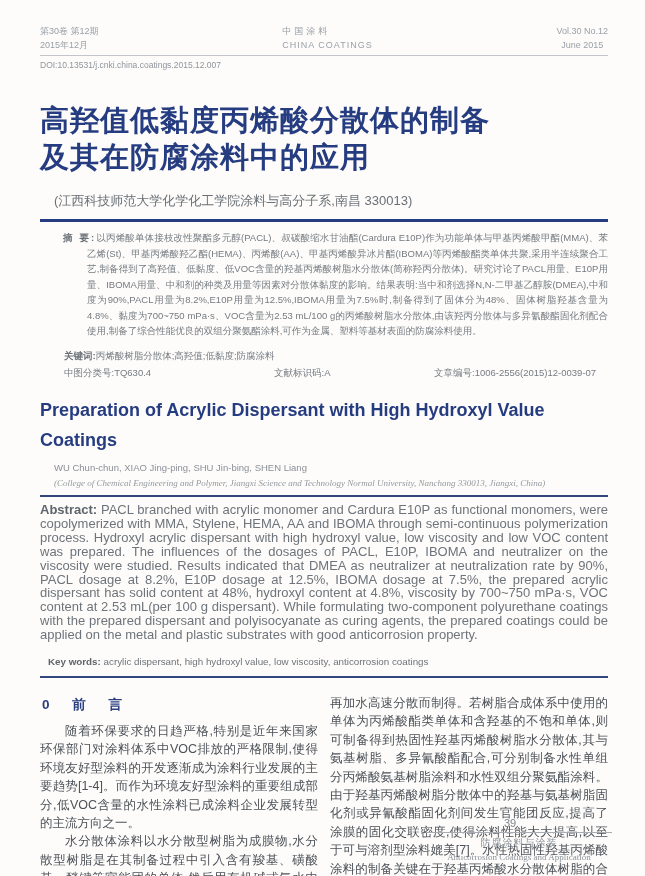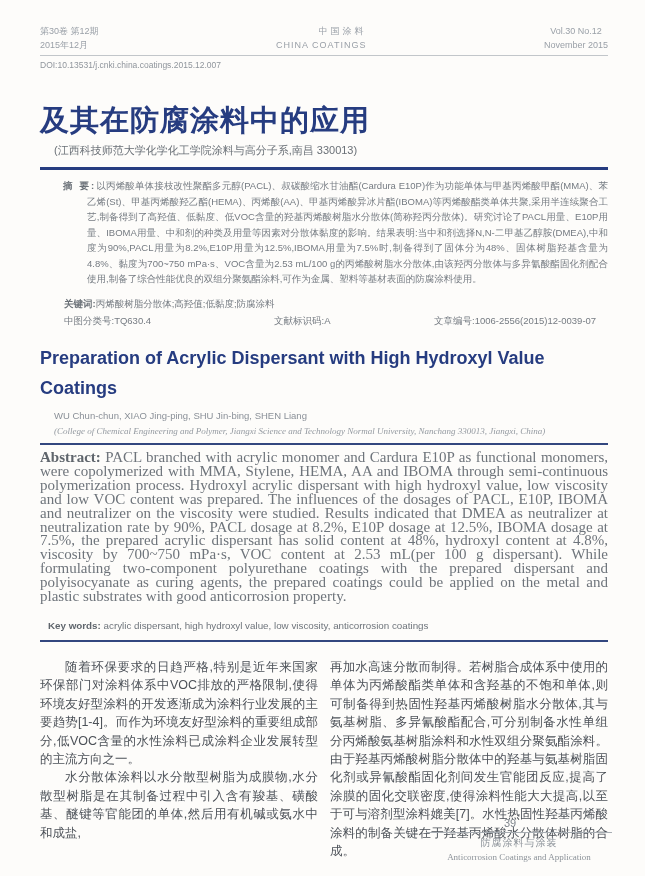--- a/index.html
+++ b/index.html
@@ -18,33 +18,33 @@
   }
   
   .jheader{
     display:flex;justify-content:space-between;align-items:flex-end;
     font-size:9px;line-height:14px;color:#9aa0a8;
     border-bottom:1px solid #c2c6ca;
     padding-bottom:3px;
   }
   .jheader .cell{white-space:nowrap;}
   .jheader .left{text-align:left;}
-  .jheader .center{text-align:right;letter-spacing:3px;}
+  .jheader .center{text-align:left;letter-spacing:3px;}
   .jheader .center .en{letter-spacing:1px;}
   .jheader .right{text-align:center;}
   .doi{font-size:8.5px;color:#8f959c;margin-top:4px;}
   
   .title-cn{
     margin-top:32px;
     font-size:29px;line-height:37px;font-weight:bold;
     color:#263c80;letter-spacing:1px;
   }
   .authors-cn{margin-top:13px;font-size:10.5px;color:#5a5f66;}
   .authors-cn .marker{color:#8a9098;margin-right:6px;}
-  .affil-cn{margin-top:4px;font-size:11px;color:#6a7077;padding-left:14px;}
+  .affil-cn{margin-top:16px;font-size:13px;color:#6a7077;padding-left:14px;}
   .rule-thick{margin-top:9px;height:3px;background:#263c80;}
   
   .abs-cn{
     margin-top:8px;
     font-size:9.5px;line-height:15.5px;color:#757b82;
     text-align:justify;
     padding-left:47px;text-indent:-24px;
   }
   .abs-cn .lab{font-weight:bold;color:#6b7178;letter-spacing:2px;}
   .kw-cn{
@@ -66,23 +66,22 @@
   }
   .authors-en{margin-top:7px;font-size:9.5px;color:#8a9098;padding-left:14px;}
   .affil-en{
     margin-top:5px;font-size:9px;color:#949aa1;padding-left:14px;
     font-family:"Liberation Serif","DejaVu Serif",serif;font-style:italic;
   }
   .rule-thin{margin-top:7px;height:2px;background:#33477f;}
   
   .abs-en{
     margin-top:6px;
-    font-size:15px;line-height:13.9px;color:#6e747b;
+    font-size:13px;line-height:13.9px;color:#6e747b;
     text-align:justify;
-    font-family:Liberation Serif, serif;
   }
   .abs-en .lab{font-weight:bold;color:#5f656c;}
   .kw-en{font-size:9.8px;line-height:13.9px;color:#6e747b;margin-left:8px;}
   .kw-en .lab{font-weight:bold;color:#5f656c;}
   
   .columns{display:flex;gap:12px;margin-top:16px;}
   .col{flex:1;min-width:0;}
   .sec-head{
     font-size:13.5px;font-weight:bold;color:#2a3e80;
     word-spacing:9px;letter-spacing:5px;
@@ -112,26 +111,27 @@
     <div class="cell left">
       <div>第30卷 第12期</div>
       <div>2015年12月</div>
     </div>
     <div class="cell center">
       <div>中国涂料</div>
       <div class="en">CHINA COATINGS</div>
     </div>
     <div class="cell right">
       <div>Vol.30 No.12</div>
-      <div>November 2015</div>
+      <div>June 2015</div>
     </div>
   </div>
   <div class="doi">DOI:10.13531/j.cnki.china.coatings.2015.12.007</div>
 
   <div class="title-cn">
+    <div>高羟值低黏度丙烯酸分散体的制备</div>
     <div>及其在防腐涂料中的应用</div>
   </div>
 
   <div class="affil-cn">(江西科技师范大学化学化工学院涂料与高分子系,南昌 330013)</div>
 
   <div class="rule-thick"></div>
 
   <p class="abs-cn">
     <span class="lab">摘 要:</span><span>以丙烯酸单体接枝改性聚酯多元醇(PACL)、叔碳酸缩水甘油酯(Cardura E10P)作为功能单体与甲基丙烯酸甲酯(MMA)、苯乙烯(St)、甲基丙烯酸羟乙酯(HEMA)、丙烯酸(AA)、甲基丙烯酸异冰片酯(IBOMA)等丙烯酸酯类单体共聚,采用半连续聚合工艺,制备得到了高羟值、低黏度、低VOC含量的羟基丙烯酸树脂水分散体(简称羟丙分散体)。研究讨论了PACL用量、E10P用量、IBOMA用量、中和剂的种类及用量等因素对分散体黏度的影响。结果表明:当中和剂选择N,N-二甲基乙醇胺(DMEA),中和度为90%,PACL用量为8.2%,E10P用量为12.5%,IBOMA用量为7.5%时,制备得到了固体分为48%、固体树脂羟基含量为4.8%、黏度为700~750 mPa·s、VOC含量为2.53 mL/100 g的丙烯酸树脂水分散体,由该羟丙分散体与多异氰酸酯固化剂配合使用,制备了综合性能优良的双组分聚氨酯涂料,可作为金属、塑料等基材表面的防腐涂料使用。</span>
   </p>
@@ -159,20 +159,21 @@
   </p>
   <div class="kw-en">
     <span class="lab">Key words:</span>
     <span>acrylic dispersant, high hydroxyl value, low viscosity, anticorrosion coatings</span>
   </div>
 
   <div class="rule-thin"></div>
 
   <div class="columns">
     <div class="col">
+      <div class="sec-head">0 前 言</div>
       <p class="body-p indent">随着环保要求的日趋严格,特别是近年来国家环保部门对涂料体系中VOC排放的严格限制,使得环境友好型涂料的开发逐渐成为涂料行业发展的主要趋势[1-4]。而作为环境友好型涂料的重要组成部分,低VOC含量的水性涂料已成涂料企业发展转型的主流方向之一。</p>
       <p class="body-p indent">水分散体涂料以水分散型树脂为成膜物,水分散型树脂是在其制备过程中引入含有羧基、磺酸基、醚键等官能团的单体,然后用有机碱或氨水中和成盐,</p>
     </div>
     <div class="col">
       <p class="body-p">再加水高速分散而制得。若树脂合成体系中使用的单体为丙烯酸酯类单体和含羟基的不饱和单体,则可制备得到热固性羟基丙烯酸树脂水分散体,其与氨基树脂、多异氰酸酯配合,可分别制备水性单组分丙烯酸氨基树脂涂料和水性双组分聚氨酯涂料。由于羟基丙烯酸树脂分散体中的羟基与氨基树脂固化剂或异氰酸酯固化剂间发生官能团反应,提高了涂膜的固化交联密度,使得涂料性能大大提高,以至于可与溶剂型涂料媲美[7]。水性热固性羟基丙烯酸涂料的制备关键在于羟基丙烯酸水分散体树脂的合成。</p>
     </div>
   </div>
 
   <div class="pfooter">
     <div class="pno">39</div>

